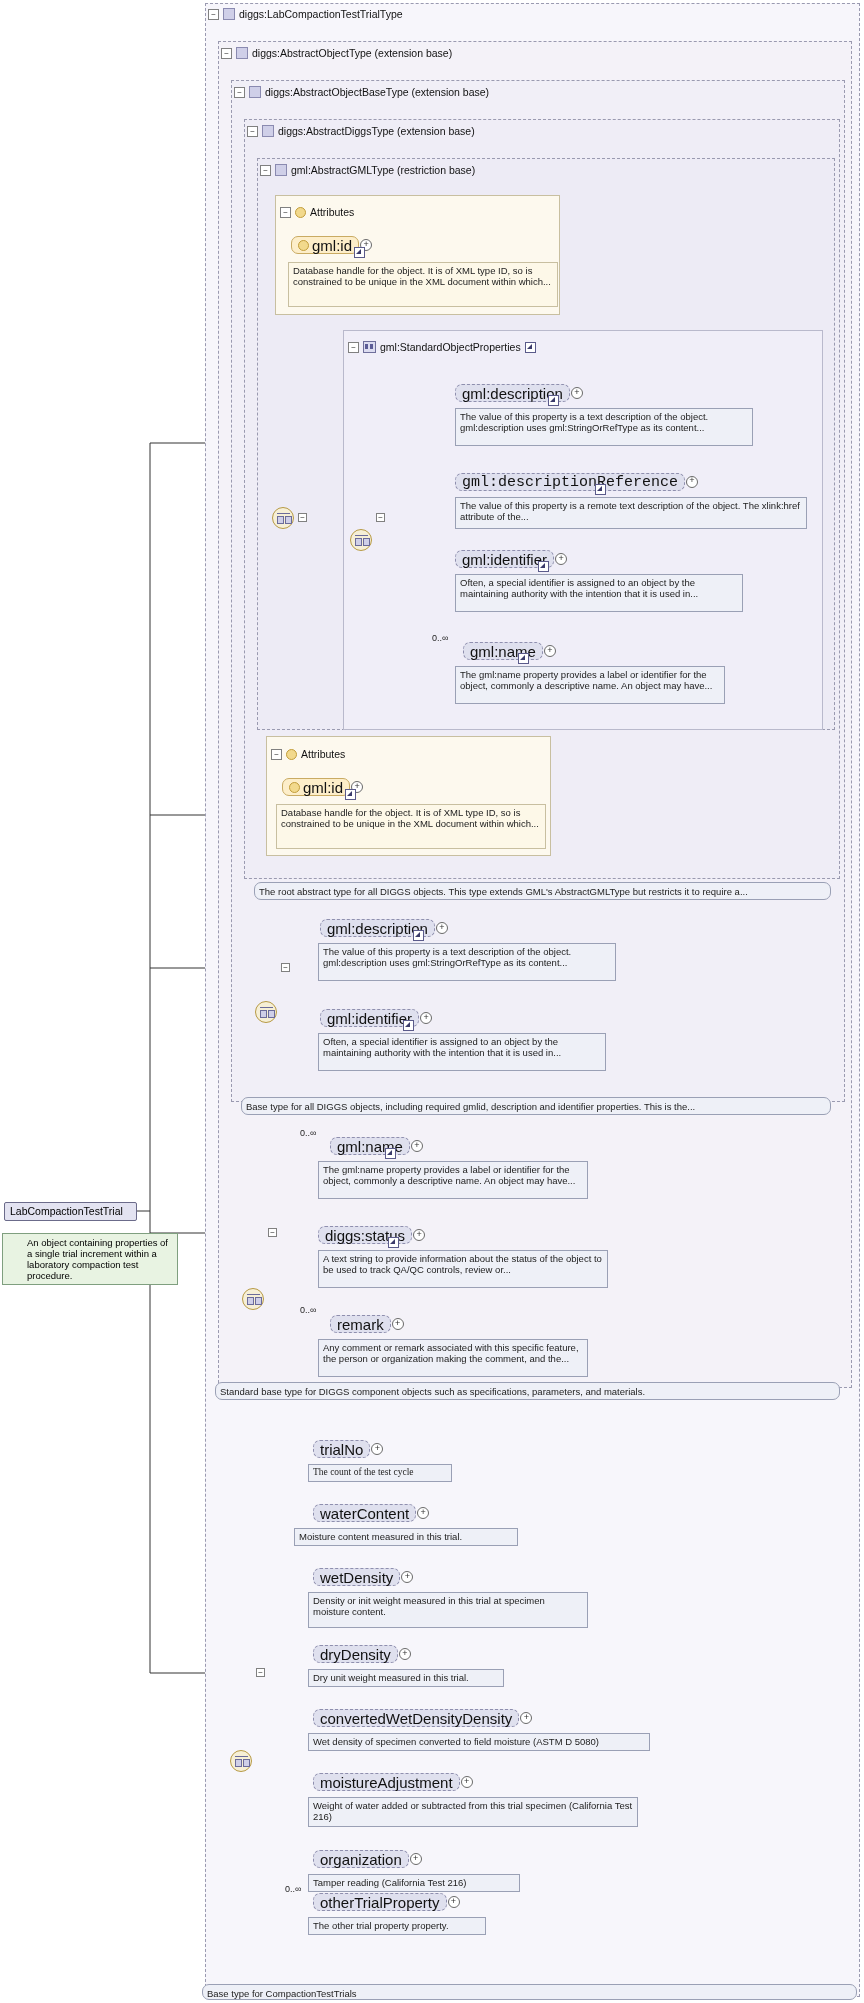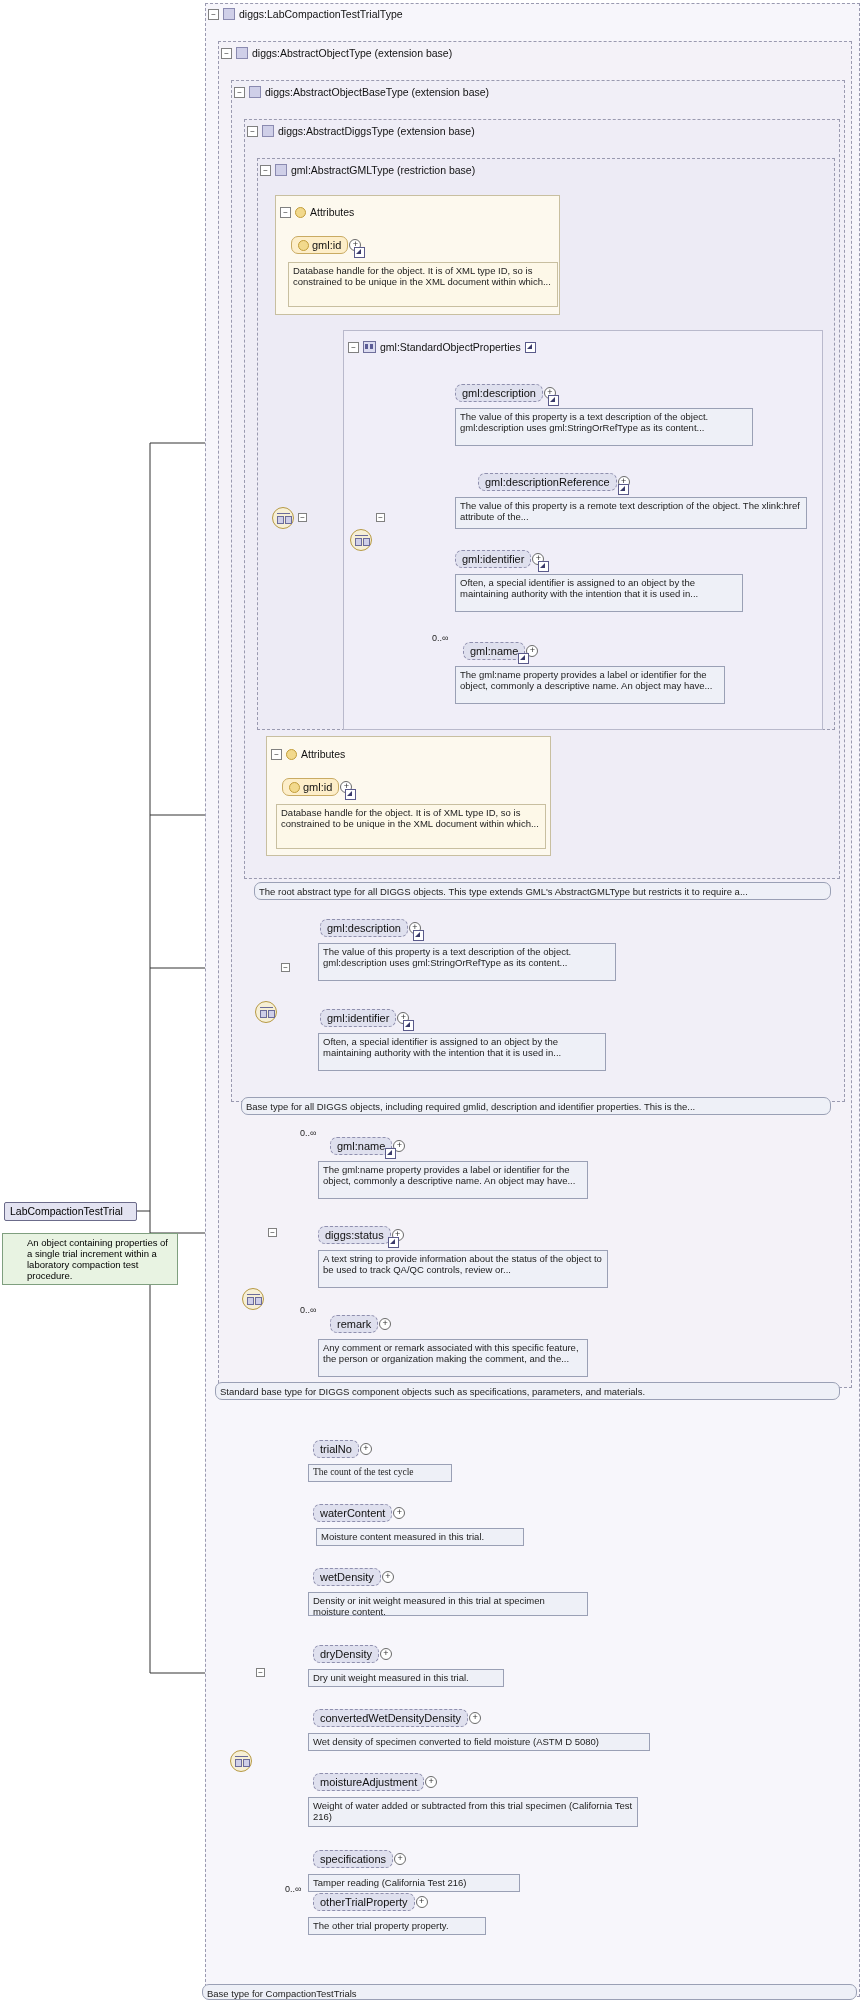--- a/index.html
+++ b/index.html
@@ -26,21 +26,21 @@
   .sqicon{width:10px;height:10px;border:1px solid #8a8ab0;background:#cfcfe8;display:inline-block;}
   .seqicon{width:11px;height:10px;border:1px solid #6f6f9b;background:#dcdcf0;display:inline-block;position:relative;}
   .seqicon:before{content:"";position:absolute;left:1px;top:2px;width:3px;height:5px;background:#5c5c96;}
   .seqicon:after{content:"";position:absolute;left:6px;top:2px;width:3px;height:5px;background:#5c5c96;}
   .dot{width:9px;height:9px;border-radius:50%;border:1px solid #c29d3a;background:#f2d98c;display:inline-block;}
   .hdr .lbl{font-size:10.5px;color:#111;white-space:nowrap;}
 
   
   .node{display:inline-flex;align-items:center;gap:3px;border:1px solid #8f8fae;
         border-radius:7px;background:#d9d9ec;height:16px;padding:0 6px;
-        font-size:11px;color:#111;white-space:nowrap;}
+        font-size:15px;color:#111;white-space:nowrap;}
   .node.attr{background:#fdeec9;border-color:#c9ab63;border-radius:7px;}
   .node.dashed{border-style:dashed;background:#dfe0ee;}
   .nodewrap{position:absolute;display:inline-block;}
   .nodewrap .plus{position:absolute;top:3px;right:-13px;width:10px;height:10px;border:1px solid #6a6a6a;
         border-radius:50%;background:#fff;font-size:9px;line-height:9px;text-align:center;color:#333;}
   .link{position:absolute;width:9px;height:9px;border:1px solid #5a5a8a;background:#ffffff;}
   .link:before{content:"";position:absolute;left:1px;top:1px;width:0;height:0;
       border-left:5px solid transparent;border-bottom:5px solid #3b3b6b;}
 
   
@@ -183,21 +183,21 @@
 
   <div class="nodewrap" style="left:455px;top:384px;">
     <span class="node dashed">
         <span>gml:description</span>
       </span>
     <span class="plus">+</span>
     <span class="link" style="left:93px;top:11px;"></span>
   </div>
   <div class="doc abs" style="left:455px;top:408px;width:298px;height:38px;">The value of this property is a text description of the object. gml:description uses gml:StringOrRefType as its content...</div>
 
-  <div class="nodewrap" style="left:478px;top:473px;">
+  <div class="nodewrap" style="left:455px;top:473px;font-family:Liberation Mono, monospace;">
     <span class="node dashed">
         <span>gml:descriptionReference</span>
       </span>
     <span class="plus">+</span>
     <span class="link" style="left:140px;top:11px;"></span>
   </div>
   <div class="doc abs" style="left:455px;top:497px;width:352px;height:32px;">The value of this property is a remote text description of the object. The xlink:href attribute of the...</div>
 
   <div class="nodewrap" style="left:455px;top:550px;">
     <span class="node dashed">
@@ -308,29 +308,29 @@
     <span class="plus">+</span>
   </div>
   <div class="doc abs" style="left:308px;top:1464px;width:144px;height:18px;font-family:Liberation Serif, serif;">The count of the test cycle</div>
 
   <div class="nodewrap" style="left:313px;top:1504px;">
     <span class="node dashed">
         <span>waterContent</span>
       </span>
     <span class="plus">+</span>
   </div>
-  <div class="doc abs" style="left:316px;top:1528px;width:208px;height:18px;">Moisture content measured in this trial.</div>
+  <div class="doc abs" style="left:294px;top:1528px;width:224px;height:18px;">Moisture content measured in this trial.</div>
 
   <div class="nodewrap" style="left:313px;top:1568px;">
     <span class="node dashed">
         <span>wetDensity</span>
       </span>
     <span class="plus">+</span>
   </div>
-  <div class="doc abs" style="left:308px;top:1592px;width:280px;height:24px;">Density or init weight measured in this trial at specimen moisture content.</div>
+  <div class="doc abs" style="left:308px;top:1592px;width:280px;height:36px;">Density or init weight measured in this trial at specimen moisture content.</div>
 
   <div class="nodewrap" style="left:313px;top:1645px;">
     <span class="node dashed">
         <span>dryDensity</span>
       </span>
     <span class="plus">+</span>
   </div>
   <div class="doc abs" style="left:308px;top:1669px;width:196px;height:18px;">Dry unit weight measured in this trial.</div>
 
   <div class="nodewrap" style="left:313px;top:1709px;">
@@ -344,21 +344,21 @@
   <div class="nodewrap" style="left:313px;top:1773px;">
     <span class="node dashed">
         <span>moistureAdjustment</span>
       </span>
     <span class="plus">+</span>
   </div>
   <div class="doc abs" style="left:308px;top:1797px;width:330px;height:30px;">Weight of water added or subtracted from this trial specimen (California Test 216)</div>
 
   <div class="nodewrap" style="left:313px;top:1850px;">
     <span class="node dashed">
-        <span>specifications</span>
+        <span>organization</span>
       </span>
     <span class="plus">+</span>
   </div>
   <div class="doc abs" style="left:308px;top:1874px;width:212px;height:18px;">Tamper reading (California Test 216)</div>
 
   <span class="occ" style="left:285px;top:1884px;">0..∞</span>
   <div class="nodewrap" style="left:313px;top:1893px;">
     <span class="node dashed">
         <span>otherTrialProperty</span>
       </span>

